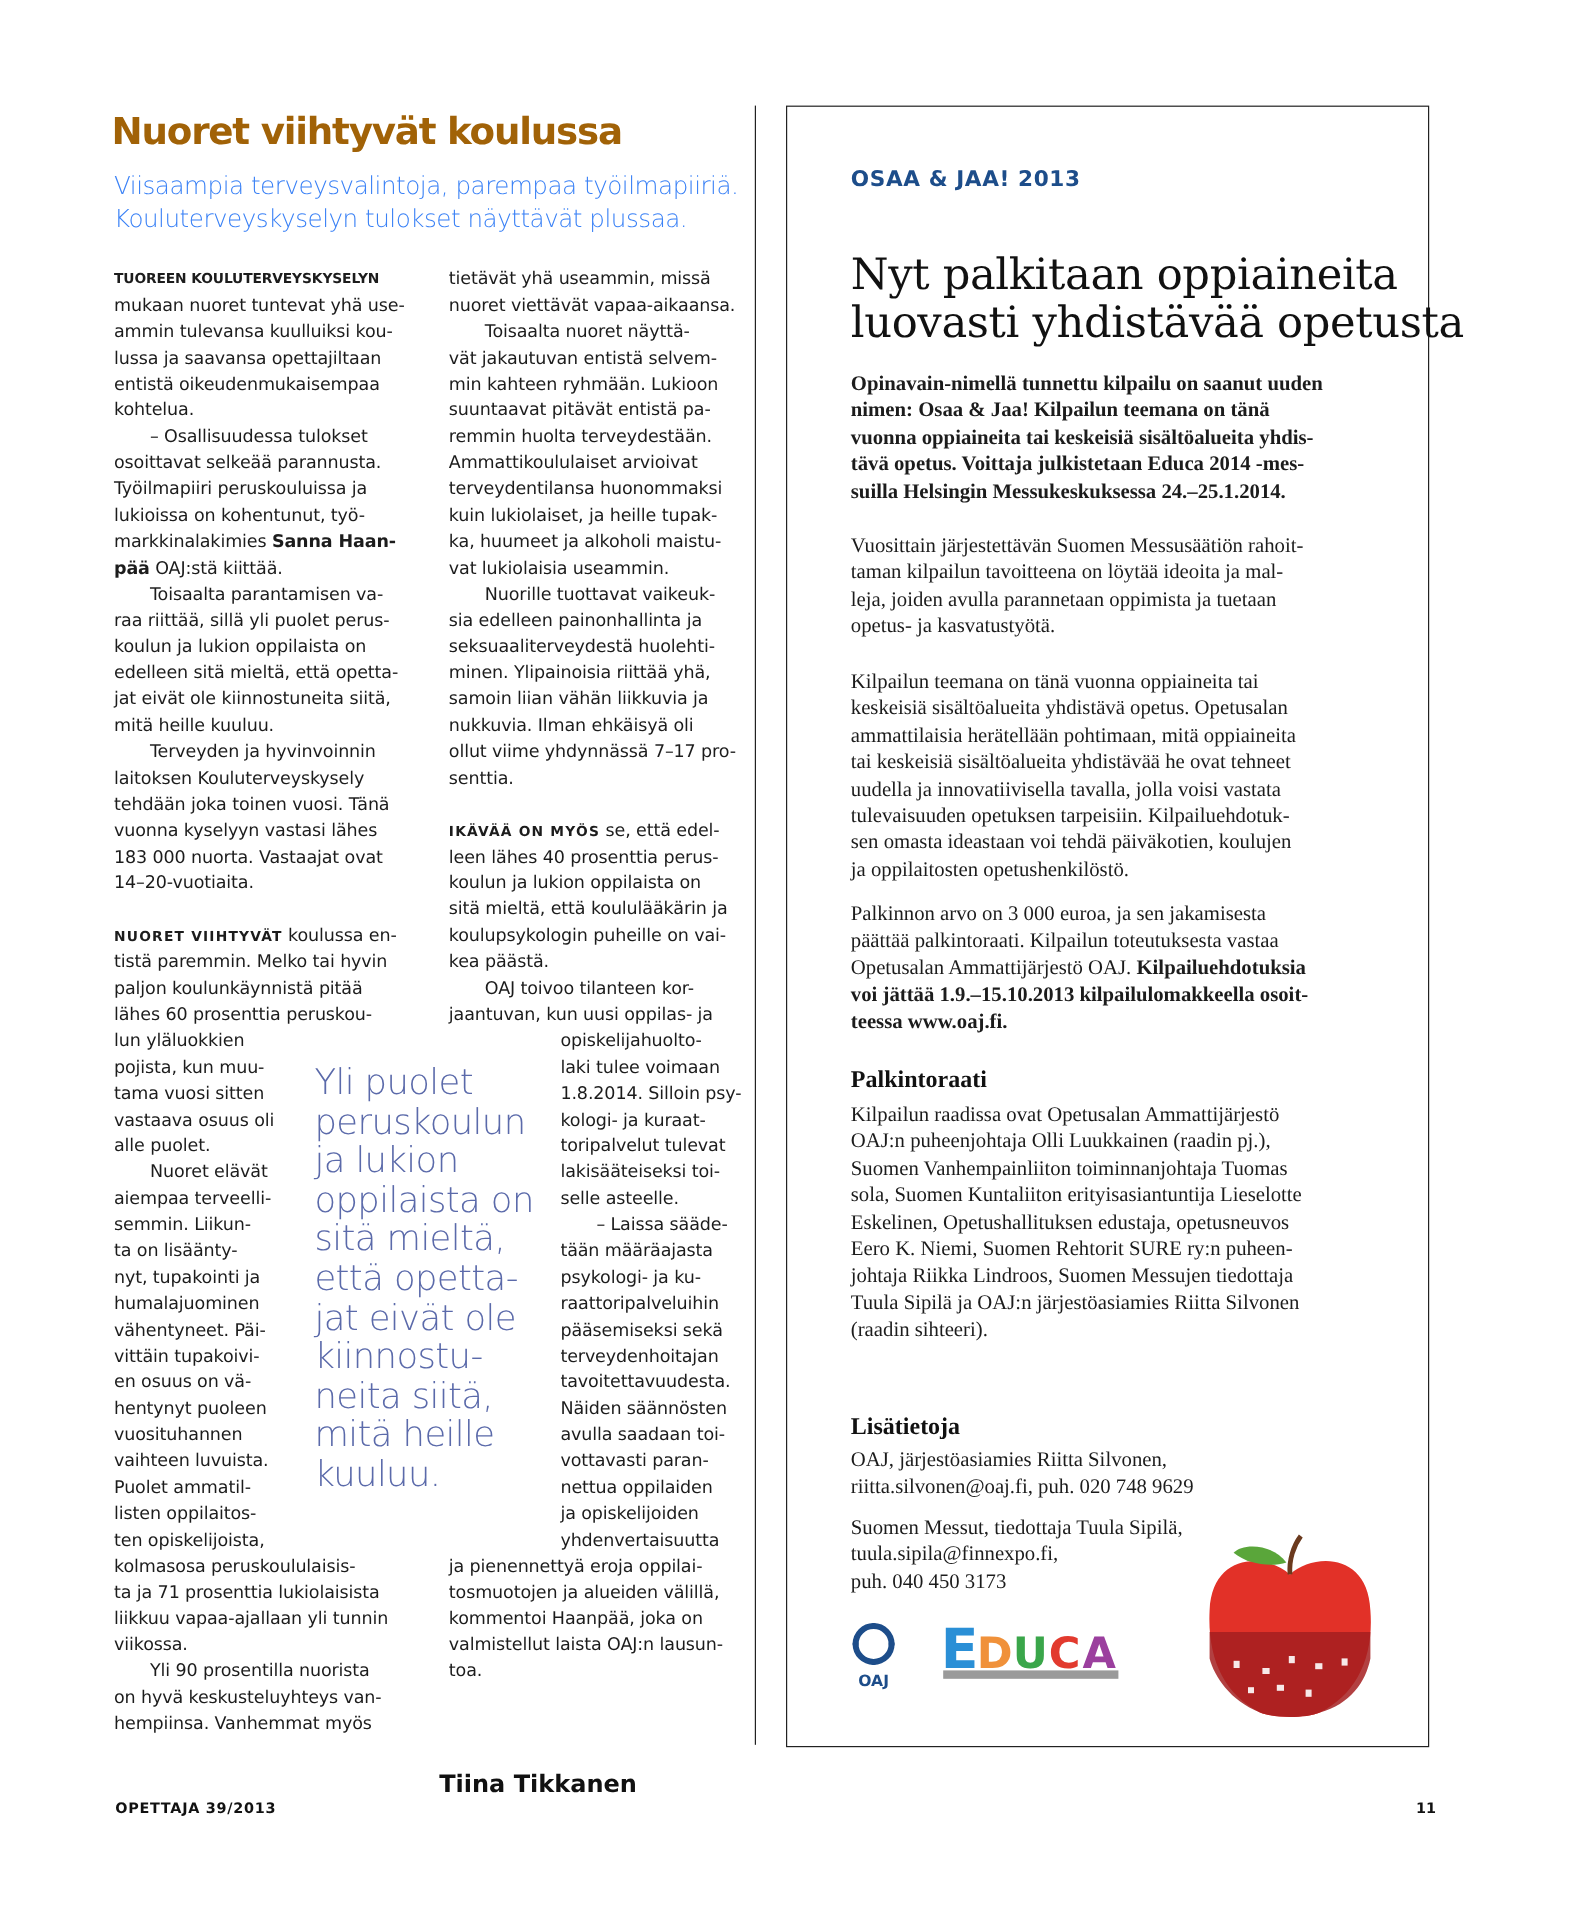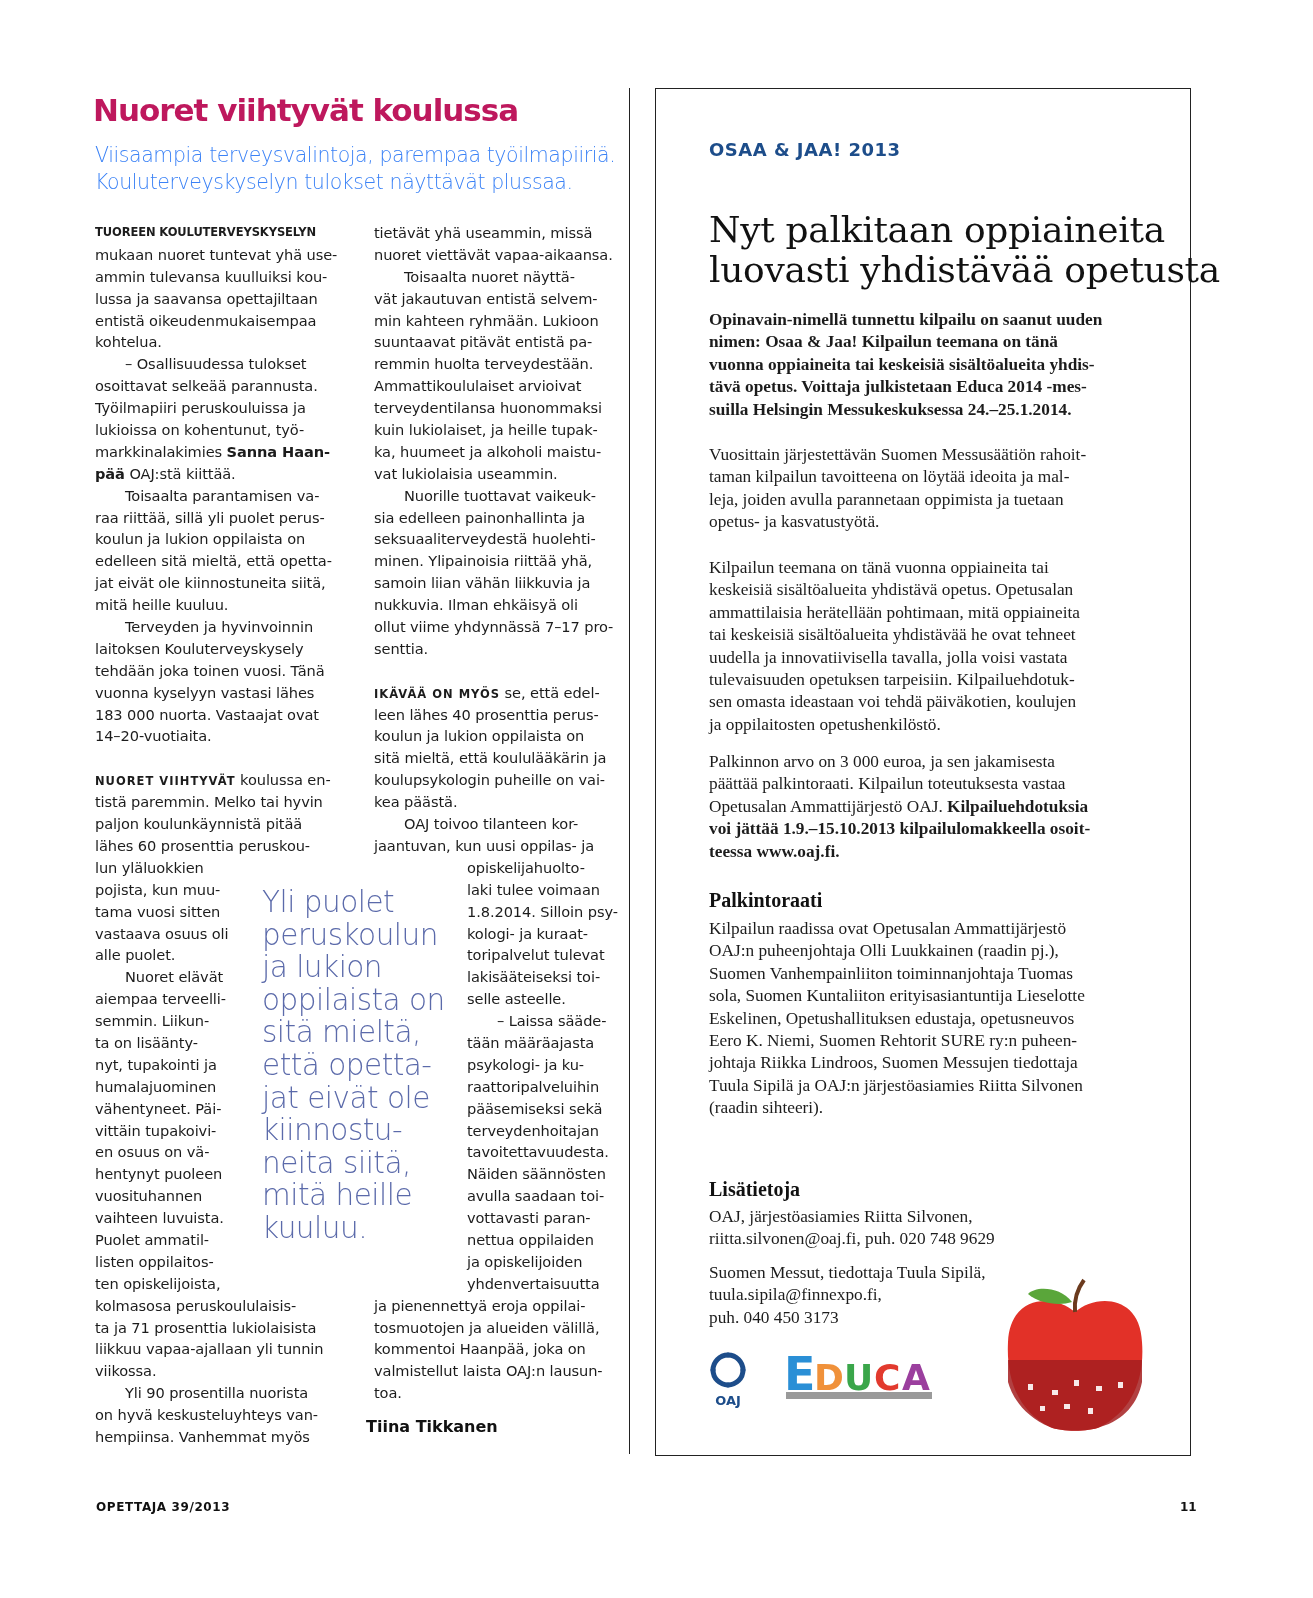--- a/index.html
+++ b/index.html
@@ -1,19 +1,19 @@
 <!DOCTYPE html>
 <html><head>
 <meta charset="utf-8">
 <style>
   html, body { margin: 0; padding: 0; background: #ffffff; }
   body { width: 1313px; height: 1598px; position: relative; overflow: hidden;
          font-family: "DejaVu Sans", sans-serif; color: #1a1a1a; }
   .abs { position: absolute; }
-  .headline { left: 93px; top: 92px; font-size: 31px; font-weight: bold; letter-spacing: -1px; color: #be185d; white-space: nowrap; }
+  .headline { left: 93px; top: 92px; font-size: 31px; font-weight: bold; letter-spacing: -1px; color: #a16207; white-space: nowrap; }
   .deck { left: 95px; top: 142px; font-size: 20.5px; line-height: 27px; color: #3b82f6; font-weight: 300; letter-spacing: -0.4px; white-space: nowrap; }
   .col { position: absolute; font-size: 14.6px; line-height: 21.9px; color: #1c1c1c; }
   .col .ln { white-space: nowrap; height: 21.9px; letter-spacing: -0.1px; }
   .col .ind { padding-left: 30px; }
   .col .gap { height: 21.9px; }
   .caps { font-weight: bold; font-size: 11.5px; letter-spacing: 1px; }
   .b { font-weight: bold; }
   .col1 { left: 95px; top: 222px; width: 245px; }
   .col2 { left: 362px; top: 222px; width: 250px; margin-left: 12px; }
   .pull { left: 262px; top: 886px; font-size: 29.5px; line-height: 32.6px; color: #5b6aaa; letter-spacing: -0.5px; font-weight: 300; }
@@ -21,21 +21,21 @@
   .vrule { left: 629px; top: 88px; width: 1px; height: 1366px; background: #222; }
   .box { left: 655px; top: 88px; width: 536px; height: 1368px; border: 1.5px solid #222; box-sizing: border-box; }
   .kicker { left: 709px; top: 139px; font-size: 18px; font-weight: bold; color: #1d4d8a; letter-spacing: 0.5px; }
   .boxtitle { left: 709px; top: 210px; font-family: "DejaVu Serif", serif; font-size: 36px; line-height: 40px; color: #111; letter-spacing: -0.3px; white-space: nowrap; }
   .boxtext { position: absolute; left: 709px; width: 440px; font-family: "Liberation Serif", serif; font-size: 17.3px; line-height: 22.4px; color: #1c1c1c; }
   .boxtext .ln { white-space: nowrap; height: 22.4px; }
   .boxlead { font-weight: bold; font-family: "Liberation Serif", serif; }
   .boxhead { position: absolute; left: 709px; font-family: "Liberation Serif", serif; font-weight: bold; font-size: 20px; color: #111; }
   .footer-left { left: 96px; top: 1500px; font-size: 12px; font-weight: bold; letter-spacing: 0.6px; color: #111; }
   .footer-right { left: 1180px; top: 1500px; font-size: 12px; font-weight: bold; color: #111; }
-  .byline { left: 366px; top: 1417px; font-size: 16px; font-weight: bold; color: #111; }
+  .byline { left: 366px; top: 1474px; font-size: 20px; font-weight: bold; color: #111; }
   .logo-oaj { left: 707px; top: 1350px; width: 42px; height: 60px; }
   .logo-educa { left: 778px; top: 1352px; width: 165px; height: 58px; }
   .apple { left: 1000px; top: 1272px; width: 150px; height: 170px; }
 </style>
 </head>
 <body>
 
 <div class="abs headline">Nuoret viihtyvät koulussa</div>
 <div class="abs deck">
   <div>Viisaampia terveysvalintoja, parempaa työilmapiiriä.</div>

